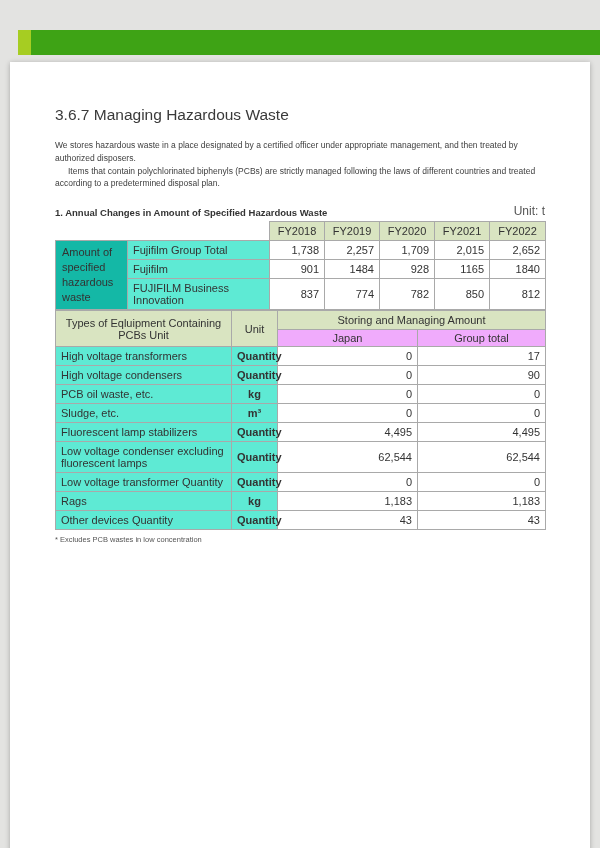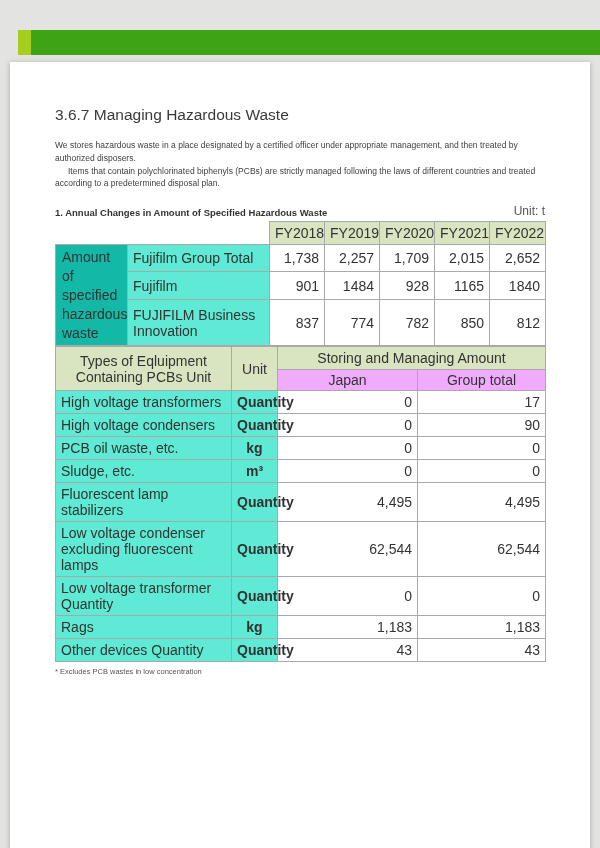--- a/index.html
+++ b/index.html
@@ -12,21 +12,21 @@
   .header-accent{position:absolute;left:0;top:0;width:13px;height:25px;background:#a6cd22;}
   .header-title{position:absolute;left:37px;top:0;height:25px;line-height:25px;color:#fff;font-size:13.5px;letter-spacing:.2px;}
   .page{position:absolute;top:62px;left:10px;width:580px;height:848px;background:#fff;box-shadow:0 1px 5px rgba(0,0,0,.28);}
   .content{padding:44px 45px 0 45px;}
   .section-title{font-size:15.5px;font-weight:normal;color:#3a3a3a;margin:0 0 15px 0;}
   .body-text{font-size:8.5px;line-height:1.5;color:#404040;width:496px;margin:0;}
   .para2{text-indent:13px;}
   .tbl-title-row{display:flex;justify-content:space-between;align-items:flex-end;margin-top:14px;margin-bottom:3px;width:490px;}
   .tbl-title{font-size:9.5px;font-weight:bold;color:#333;}
   .unit-label{font-size:12px;color:#555;}
-  table{border-collapse:collapse;table-layout:fixed;width:490px;font-size:14px;color:#333;}
+  table{border-collapse:collapse;table-layout:fixed;width:490px;font-size:11px;color:#333;}
   th,td{border:1px solid #a9a9a9;padding:3px 5px;font-weight:normal;vertical-align:middle;}
   .hdr{background:#d9e4c1;text-align:center;}
   .subhdr{background:#f0abfc;text-align:center;padding:2px 5px;}
   .lbl{background:#5eead4;text-align:left;}
   .unit{text-align:center;font-weight:bold;}
   .val{background:#fff;text-align:right;}
   .corner{border-top-style:hidden;border-left-style:hidden;background:#fff;}
   .group-lbl{background:#14b8a6;text-align:left;line-height:1.35;padding-left:6px;}
   .footnote{font-size:7.5px;color:#555;margin-top:5px;}
   .tbl2-gap{margin-top:16px;}

